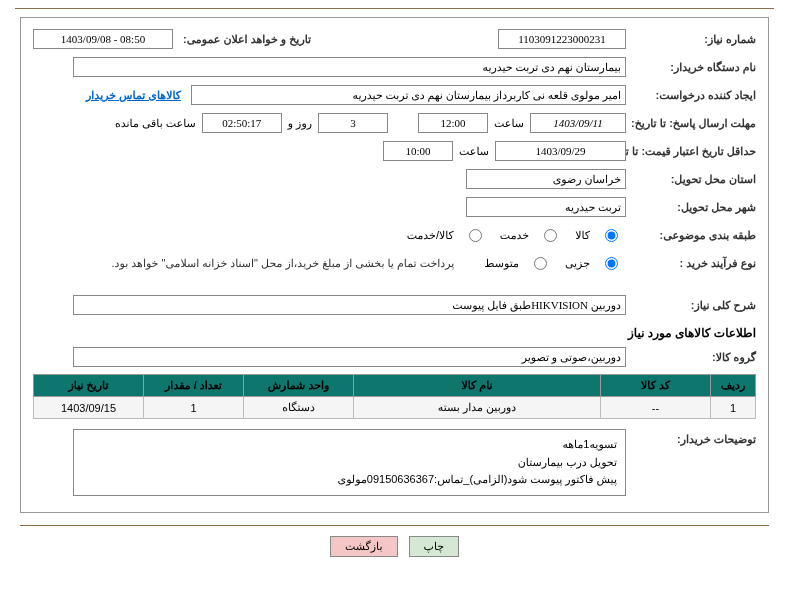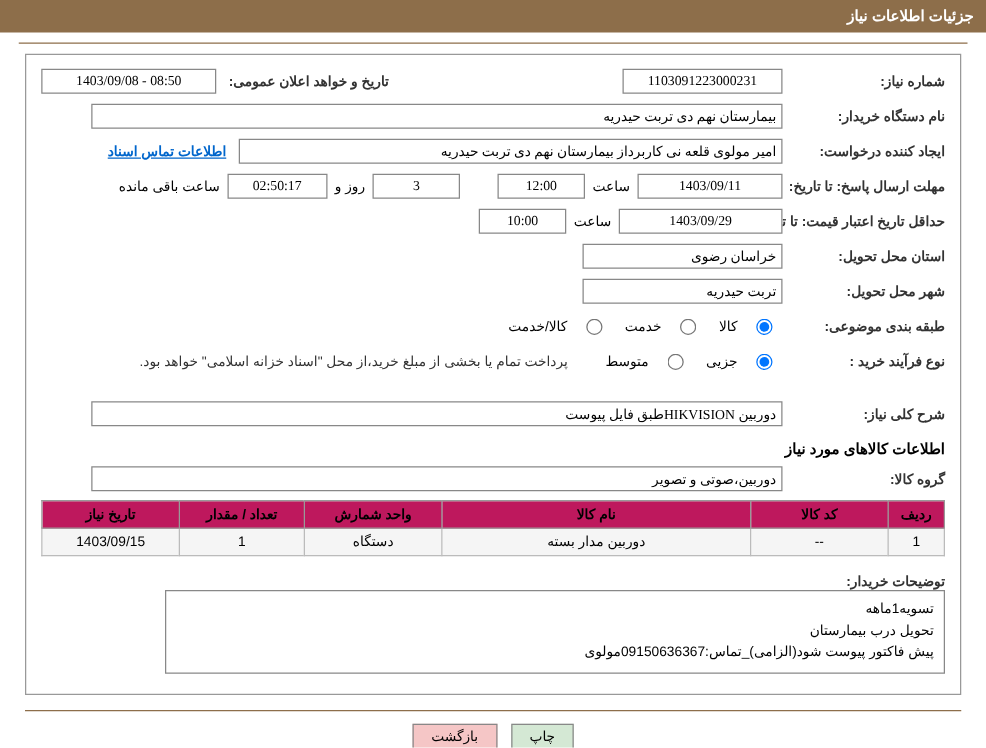--- a/index.html
+++ b/index.html
@@ -15,23 +15,23 @@
 .txt-input.ltr { direction: ltr; text-align: center; }
 .radio-group { display: flex; gap: 18px; align-items: center; margin-right: 8px; }
 .radio-item { display: flex; align-items: center; gap: 15px; }
 .radio-item input { margin: 0; }
 .link-blue { color: #0066cc; font-weight: bold; text-decoration: underline; font-size: 11px; }
 .sub-lbl { font-size: 11px; margin: 0 6px; }
 .note-text { font-size: 11px; color: #333; }
 .section-title { font-weight: bold; font-size: 12px; margin: 10px 0 6px 0; }
 .table-wrap { margin-top: 4px; }
 table.data-tbl { width: 100%; border-collapse: collapse; font-size: 11px; }
-table.data-tbl th { background: #be185d; border: 1px solid #999; padding: 4px 6px; font-weight: bold; }
+table.data-tbl th { background: #0f766e; border: 1px solid #999; padding: 4px 6px; font-weight: bold; }
 table.data-tbl td { border: 1px solid #bbb; padding: 4px 6px; text-align: center; background: #f5f5f5; }
-.desc-box { border: 1px solid #888; padding: 6px 8px; width: 624px; min-height: 50px; font-size: 11px; text-align: right; line-height: 1.6; }
+.desc-box { border: 1px solid #888; padding: 6px 8px; width: 553px; min-height: 50px; font-size: 11px; text-align: right; line-height: 1.6; }
 .btn-row { text-align: center; margin: 12px 0; padding-bottom: 8px; border-top: 1px solid #8d6e4a; padding-top: 10px; margin-left:20px; margin-right:20px;}
 .btn { border: 1px solid #888; padding: 3px 14px; font-family: Tahoma; font-size: 11px; cursor: pointer; margin: 0 4px; }
 .btn-print { background: #d4e8d4; }
 .btn-back { background: #f5c6c6; }
 .watermark { position: absolute; top: 50%; left: 50%; transform: translate(-50%, -60%); pointer-events: none; opacity: 0.12; z-index: 0; }
 .wm-svg { width: 480px; height: 180px; }
 .wm-text { font-family: Arial, sans-serif; font-size: 48px; font-weight: bold; font-style: italic; fill: #444; }
 .wm-accent { fill: #d63c3c; }
 .content-layer { position: relative; z-index: 1; }
 .gap { width: 10px; display: inline-block; }
@@ -44,21 +44,20 @@
 <div class="container">
   <div class="watermark">
     <svg class="wm-svg" viewBox="0 0 480 180">
       <path d="M60 30 L110 30 L130 70 L110 110 L60 110 L40 70 Z" fill="none" stroke="#d63c3c" stroke-width="6"></path>
       <path d="M70 50 Q85 90 100 50" fill="none" stroke="#333" stroke-width="5"></path>
       <text x="140" y="90" class="wm-text"><tspan class="wm-accent">Aria</tspan><tspan>Tender</tspan><tspan fill="#888">.net</tspan></text>
     </svg>
   </div>
 
   <div class="content-layer">
-    <div class="header-bar">جزئیات اطلاعات نیاز</div>
     <hr class="hr-line">
 
     <div class="panel">
 
       <div class="row">
         <span class="lbl lbl-w">شماره نیاز:</span>
         <input class="txt-input ltr" style="width: 128px;" readonly="" value="1103091223000231">
         <span class="grow"></span>
         <span class="lbl">تاریخ و خواهد اعلان عمومی:</span>
         <span class="gap"></span>
@@ -67,26 +66,26 @@
 
       <div class="row">
         <span class="lbl lbl-w">نام دستگاه خریدار:</span>
         <input class="txt-input wide-input" readonly="" value="بیمارستان نهم دی تربت حیدریه" style="">
       </div>
 
       <div class="row">
         <span class="lbl lbl-w">ایجاد کننده درخواست:</span>
         <input class="txt-input" style="width: 435px;" readonly="" value="امیر مولوی قلعه نی کاربرداز بیمارستان نهم دی تربت حیدریه">
         <span class="gap"></span>
-        <a href="#" class="link-blue">اطلاعات تماس اسناد</a>
+        <a href="#" class="link-blue">کالاهای تماس خریدار</a>
       </div>
 
       <div class="row">
         <span class="lbl lbl-w">مهلت ارسال پاسخ: تا تاریخ:</span>
-        <input class="txt-input ltr" style="width: 116px;" readonly="" value="1403/09/11">
+        <input class="txt-input ltr" style="width: 96px; font-style: italic;" readonly="" value="1403/09/11">
         <span class="sub-lbl">ساعت</span>
         <input class="txt-input ltr" style="width: 70px;" readonly="" value="12:00">
         <span style="width:30px"></span>
         <input class="txt-input ltr" style="width: 70px;" readonly="" value="3">
         <span class="sub-lbl">روز و</span>
         <input class="txt-input ltr" style="width: 80px;" readonly="" value="02:50:17">
         <span class="sub-lbl">ساعت باقی مانده</span>
       </div>
 
       <div class="row">

